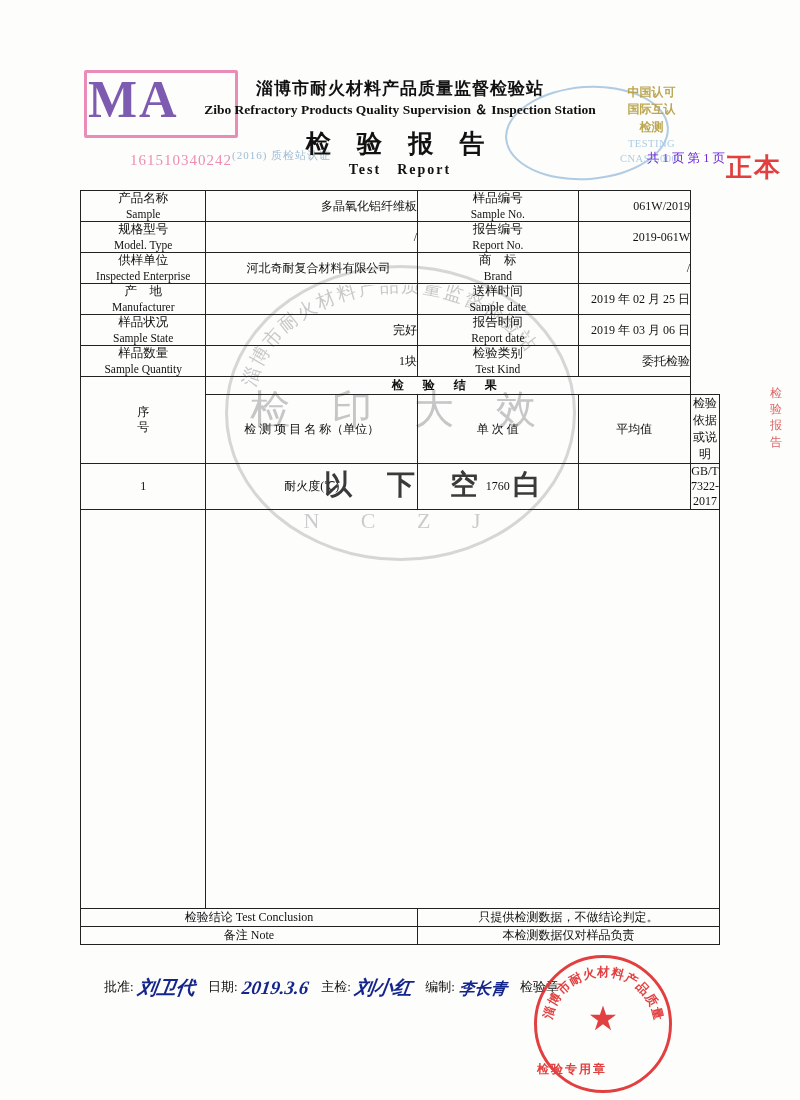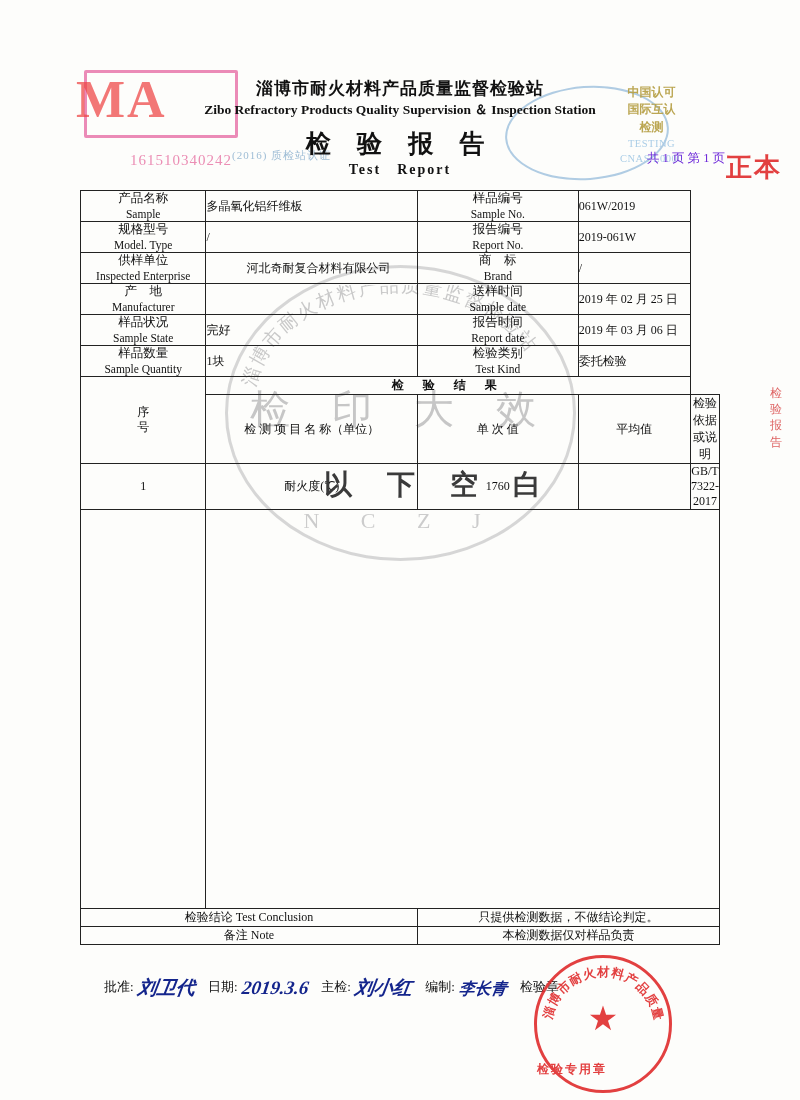--- a/index.html
+++ b/index.html
@@ -64,25 +64,25 @@
     right: -5px;
     top: 72px;
     font-size: 12.5px;
     color: #6d28d9;
     white-space: nowrap;
   }
 
   
   .stamp-ma {
     position: absolute;
-    left: 76px;
+    left: 88px;
     top: 72px;
     width: 135px;
     height: 56px;
-    color: #ef4444;
+    color: #4c1d95;
     font-size: 52px;
     font-weight: bold;
     font-family: "Liberation Serif", serif;
     letter-spacing: 2px;
     opacity: .72;
     line-height: 56px;
     pointer-events: none;
   }
   .stamp-ma-box {
     position: absolute;
@@ -243,21 +243,21 @@
   }
   .lbl {
     text-align: center;
     line-height: 1.25;
     padding: 3px 2px;
     width: 132px;
   }
   .lbl .cn { font-size: 12.5px; display: block; }
   .lbl .en { font-size: 11.5px; display: block; }
   .val {
-    text-align: left;
+    text-align: right;
     font-size: 12.5px;
     padding: 4px 6px;
   }
   .val.left-ind { text-align: left; padding-left: 40px; }
   .val.w-left { width: 190px; }
   .val.w-right { width: 118px; }
 
   .results-head {
     text-align: center;
     font-size: 15px;

